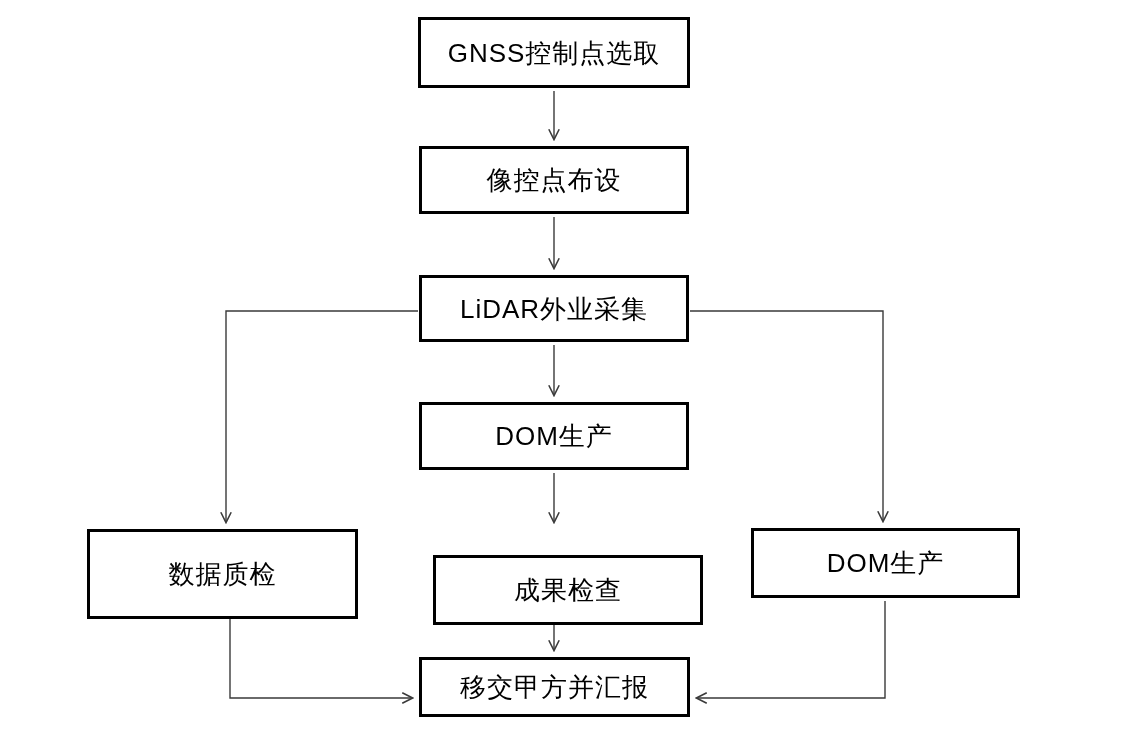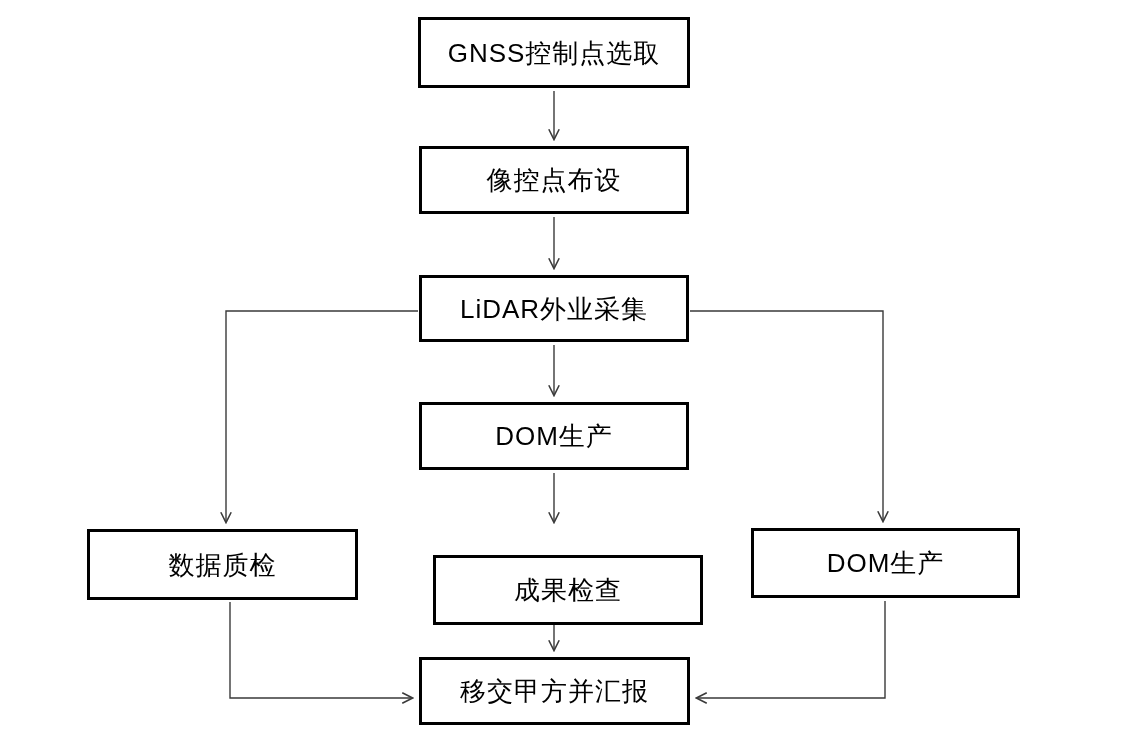--- a/index.html
+++ b/index.html
@@ -39,24 +39,24 @@
     color: #000000;
     letter-spacing: 1px;
     white-space: nowrap;
     line-height: 1;
   }
   
   #node-gnss      { left: 418px; top: 17px;  width: 272px; height: 71px; }
   #node-xiangkong { left: 419px; top: 146px; width: 270px; height: 68px; text-align: right; }
   #node-lidar     { left: 419px; top: 275px; width: 270px; height: 67px; justify-content: center; }
   #node-dom       { left: 419px; top: 402px; width: 270px; height: 68px; }
-  #node-shuju     { left: 87px;  top: 529px; width: 271px; height: 71px; }
+  #node-shuju     { left: 87px;  top: 529px; width: 271px; height: 90px; }
   #node-chengguo  { left: 433px; top: 529px; width: 270px; height: 70px; margin-top: 26px; }
   #node-dem       { left: 751px; top: 528px; width: 269px; height: 70px; }
-  #node-yijiao    { left: 419px; top: 657px; width: 271px; height: 68px; justify-content: center; }
+  #node-yijiao    { left: 419px; top: 657px; width: 271px; height: 60px; justify-content: center; }
 </style>
 </head>
 <body>
 
 <div class="canvas">
 
   <svg class="connector-layer" viewBox="0 0 1126 741" xmlns="http://www.w3.org/2000/svg">
     <defs>
       <marker id="arrow-open" viewBox="0 0 10 10" refX="8.5" refY="5" markerWidth="13" markerHeight="13" markerUnits="userSpaceOnUse" orient="auto-start-reverse">
         <path d="M1,1 L9,5 L1,9" fill="none" stroke="#3a3a3a" stroke-width="1.2"></path>

